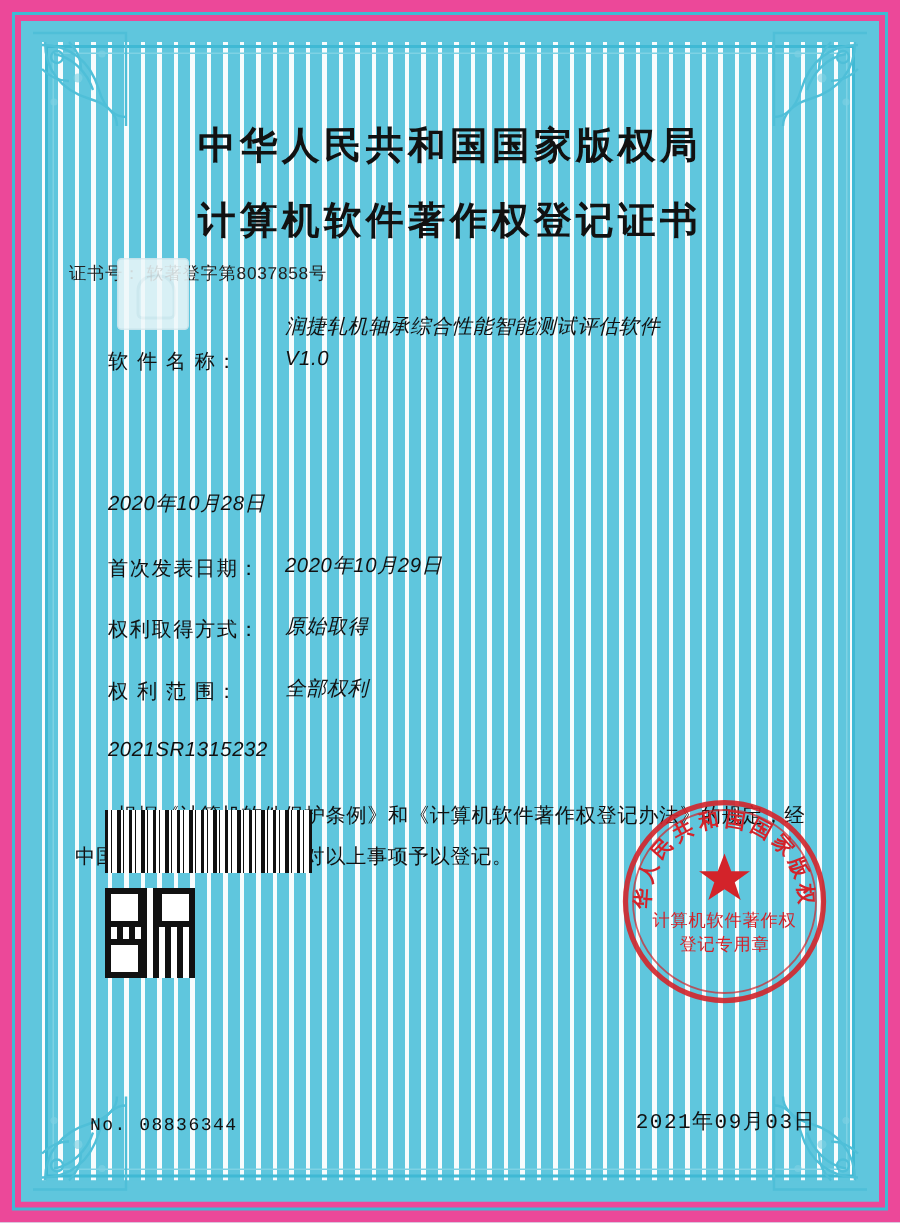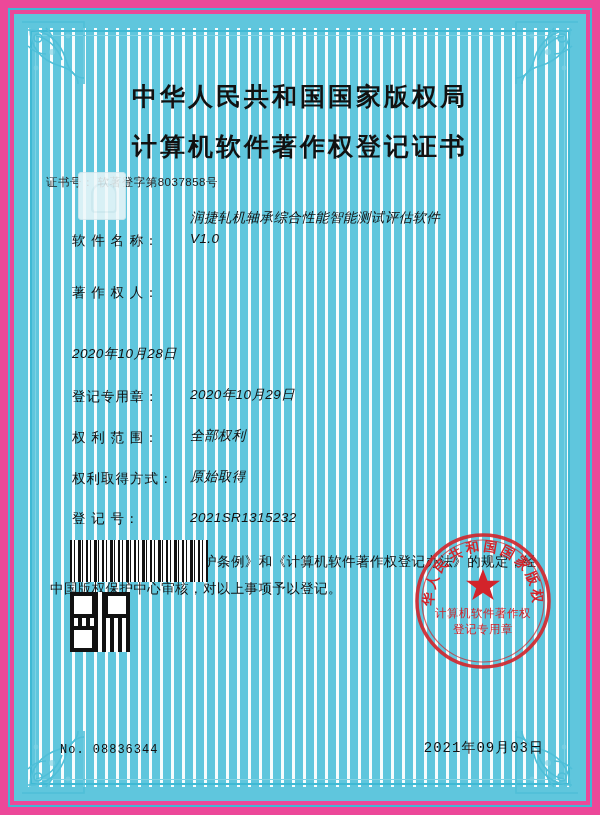--- a/index.html
+++ b/index.html
@@ -354,46 +354,44 @@
 
       <div class="field-row">
         <div class="field-label">软 件 名 称：</div>
         <div class="field-value" style="white-space: pre-line;">润捷轧机轴承综合性能智能测试评估软件
 V1.0</div>
       </div>
 
       <div style="height:14px"></div>
 
       <div class="field-row">
-        <div class="field-label">著 作 权 人：</div>
       </div>
 
       <div style="height:22px"></div>
 
       <div class="field-row">
         <div class="field-value">2020年10月28日</div>
       </div>
 
       <div class="field-row">
-        <div class="field-label">登记专用章：</div>
+        <div class="field-label">首次发表日期：</div>
         <div class="field-value">2020年10月29日</div>
+      </div>
+
+      <div class="field-row">
+        <div class="field-label">权利取得方式：</div>
+        <div class="field-value">原始取得</div>
       </div>
 
       <div class="field-row">
         <div class="field-label">权 利 范 围：</div>
         <div class="field-value">全部权利</div>
       </div>
 
       <div class="field-row">
-        <div class="field-label">权利取得方式：</div>
-        <div class="field-value">原始取得</div>
-      </div>
-
-      <div class="field-row">
-        <div class="field-label">登 记 号：</div>
         <div class="field-value">2021SR1315232</div>
       </div>
 
     </div>
 
     <div class="paragraph">根据《计算机软件保护条例》和《计算机软件著作权登记办法》的规定，经中国版权保护中心审核，对以上事项予以登记。</div>
 
   </div>
 
   <div class="codes">

